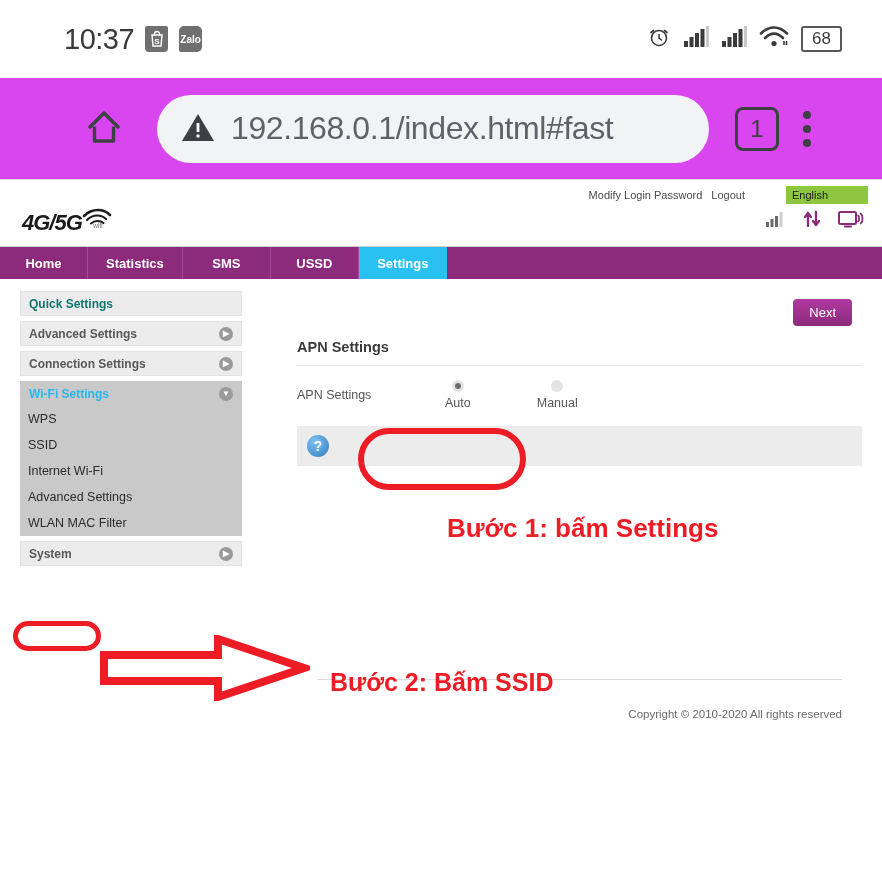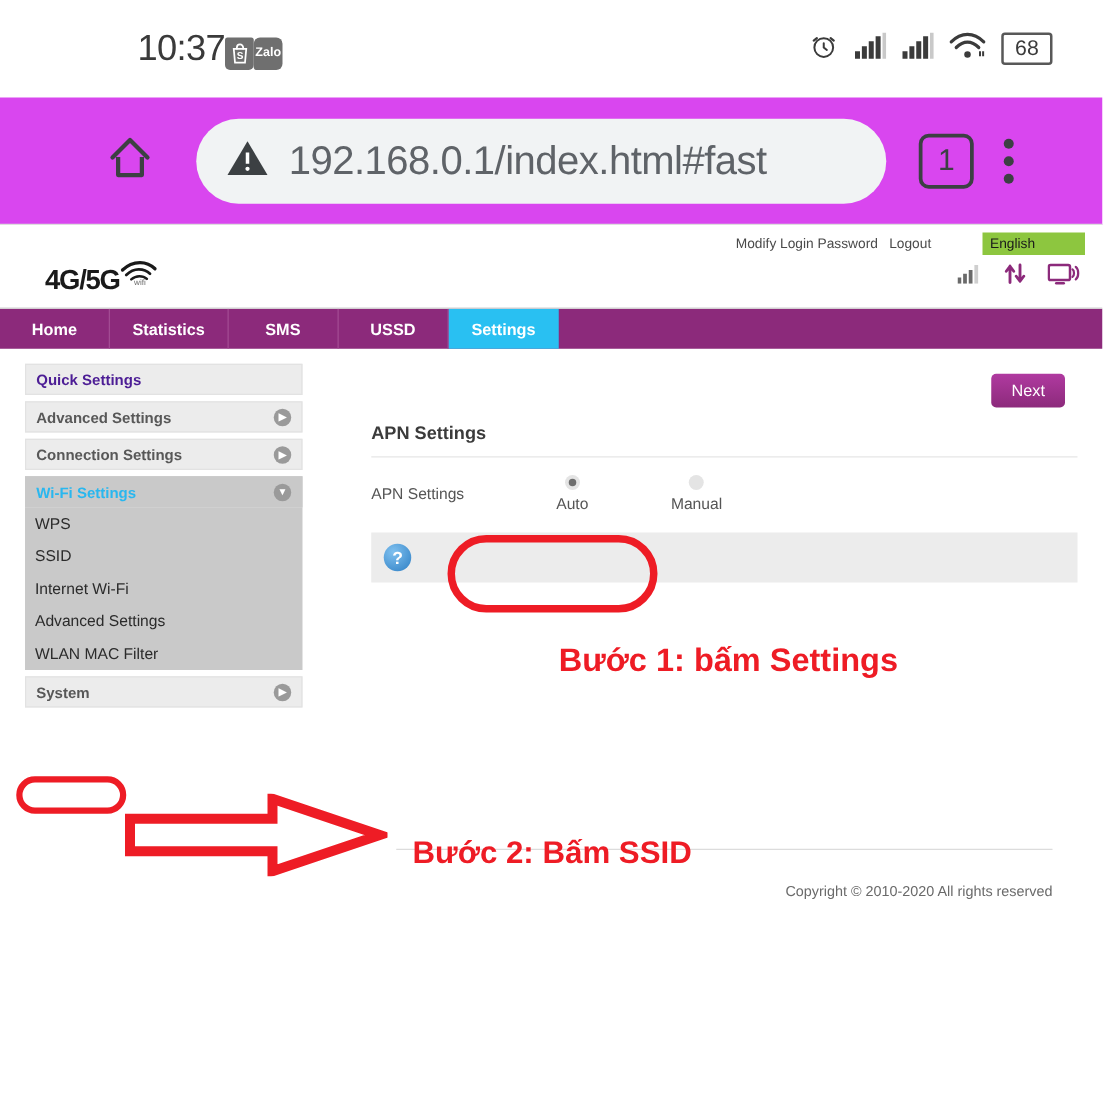--- a/index.html
+++ b/index.html
@@ -13,22 +13,23 @@
   
   .status-bar {
     position: relative;
     height: 78px;
     background: #ffffff;
     display: flex;
     align-items: center;
   }
   .sb-left {
     display: flex;
-    align-items: flex-end;
-    margin-left: 110px;
+    align-items: center;
+    gap: 11px;
+    margin-left: 64px;
   }
   .sb-clock {
     font-size: 29px;
     color: #3a3a3a;
     letter-spacing: -0.5px;
     font-family: "Liberation Sans", sans-serif;
   }
   .sb-app-icon {
     width: 23px; height: 26px;
     background: #6f6f6f;
@@ -118,23 +119,23 @@
   }
   .logo {
     position: absolute;
     left: 22px; top: 22px;
     display: flex; align-items: flex-end;
   }
   .logo-text {
     font-size: 22px;
     font-weight: bold;
     color: #1a1a1a;
+    font-style: italic;
     letter-spacing: -1px;
     line-height: 1;
-    margin-left: 14px;
   }
   .top-links {
     position: absolute;
     right: 14px; top: 6px;
     display: flex; align-items: center; gap: 9px;
     font-size: 11px; color: #4a4a4a;
   }
   .lang-badge {
     background: #8dc63f;
     color: #1a1a1a;
@@ -186,21 +187,21 @@
     height: 25px;
     display: flex; align-items: center;
     padding: 0 8px;
     font-size: 12px;
     font-weight: bold;
     color: #585858;
     border: 1px solid #e2e2e2;
     cursor: pointer;
     justify-content: space-between;
   }
-  .side-head.quick { color: #4c1d95; }
+  .side-head.quick { color: #0f766e; }
   .side-head.open { color: #29b7ef; background: #c9c9c9; border-color: #c9c9c9; }
   .caret {
     width: 14px; height: 14px;
     border-radius: 50%;
     background: #9a9a9a;
     color: #fff;
     display: flex; align-items: center; justify-content: center;
     font-size: 8px;
   }
   .subnav { background: #c9c9c9; }

